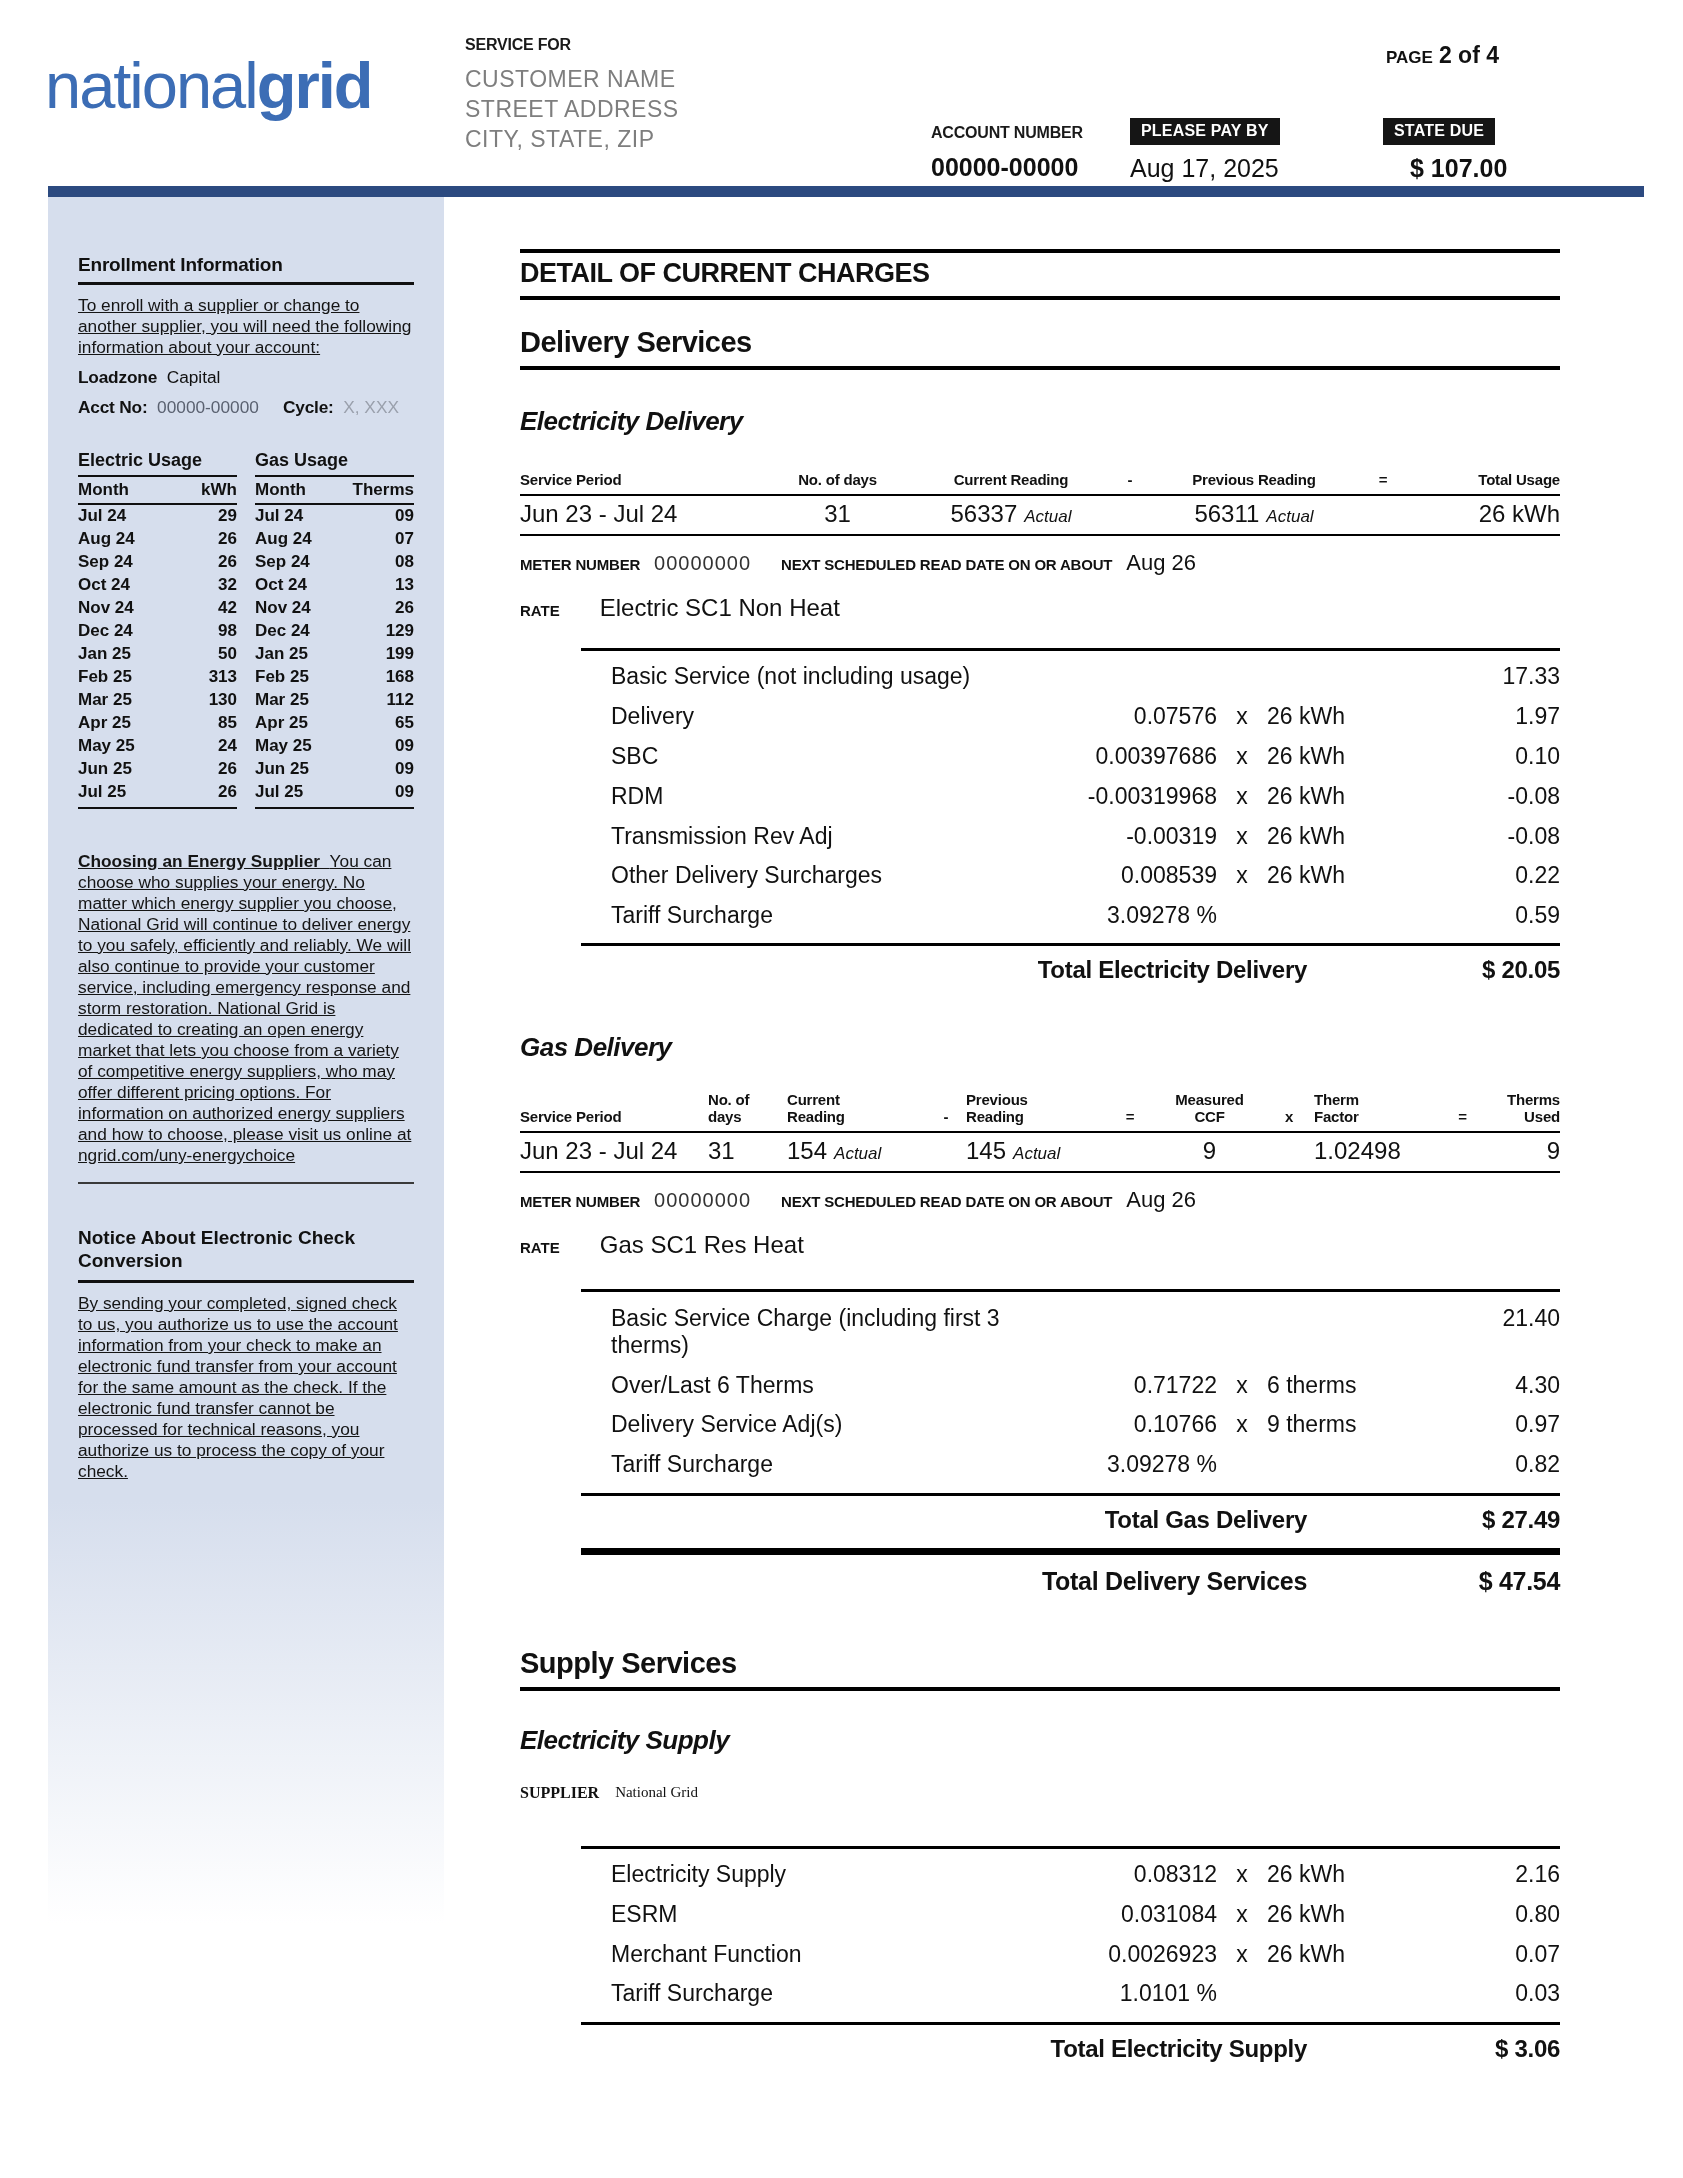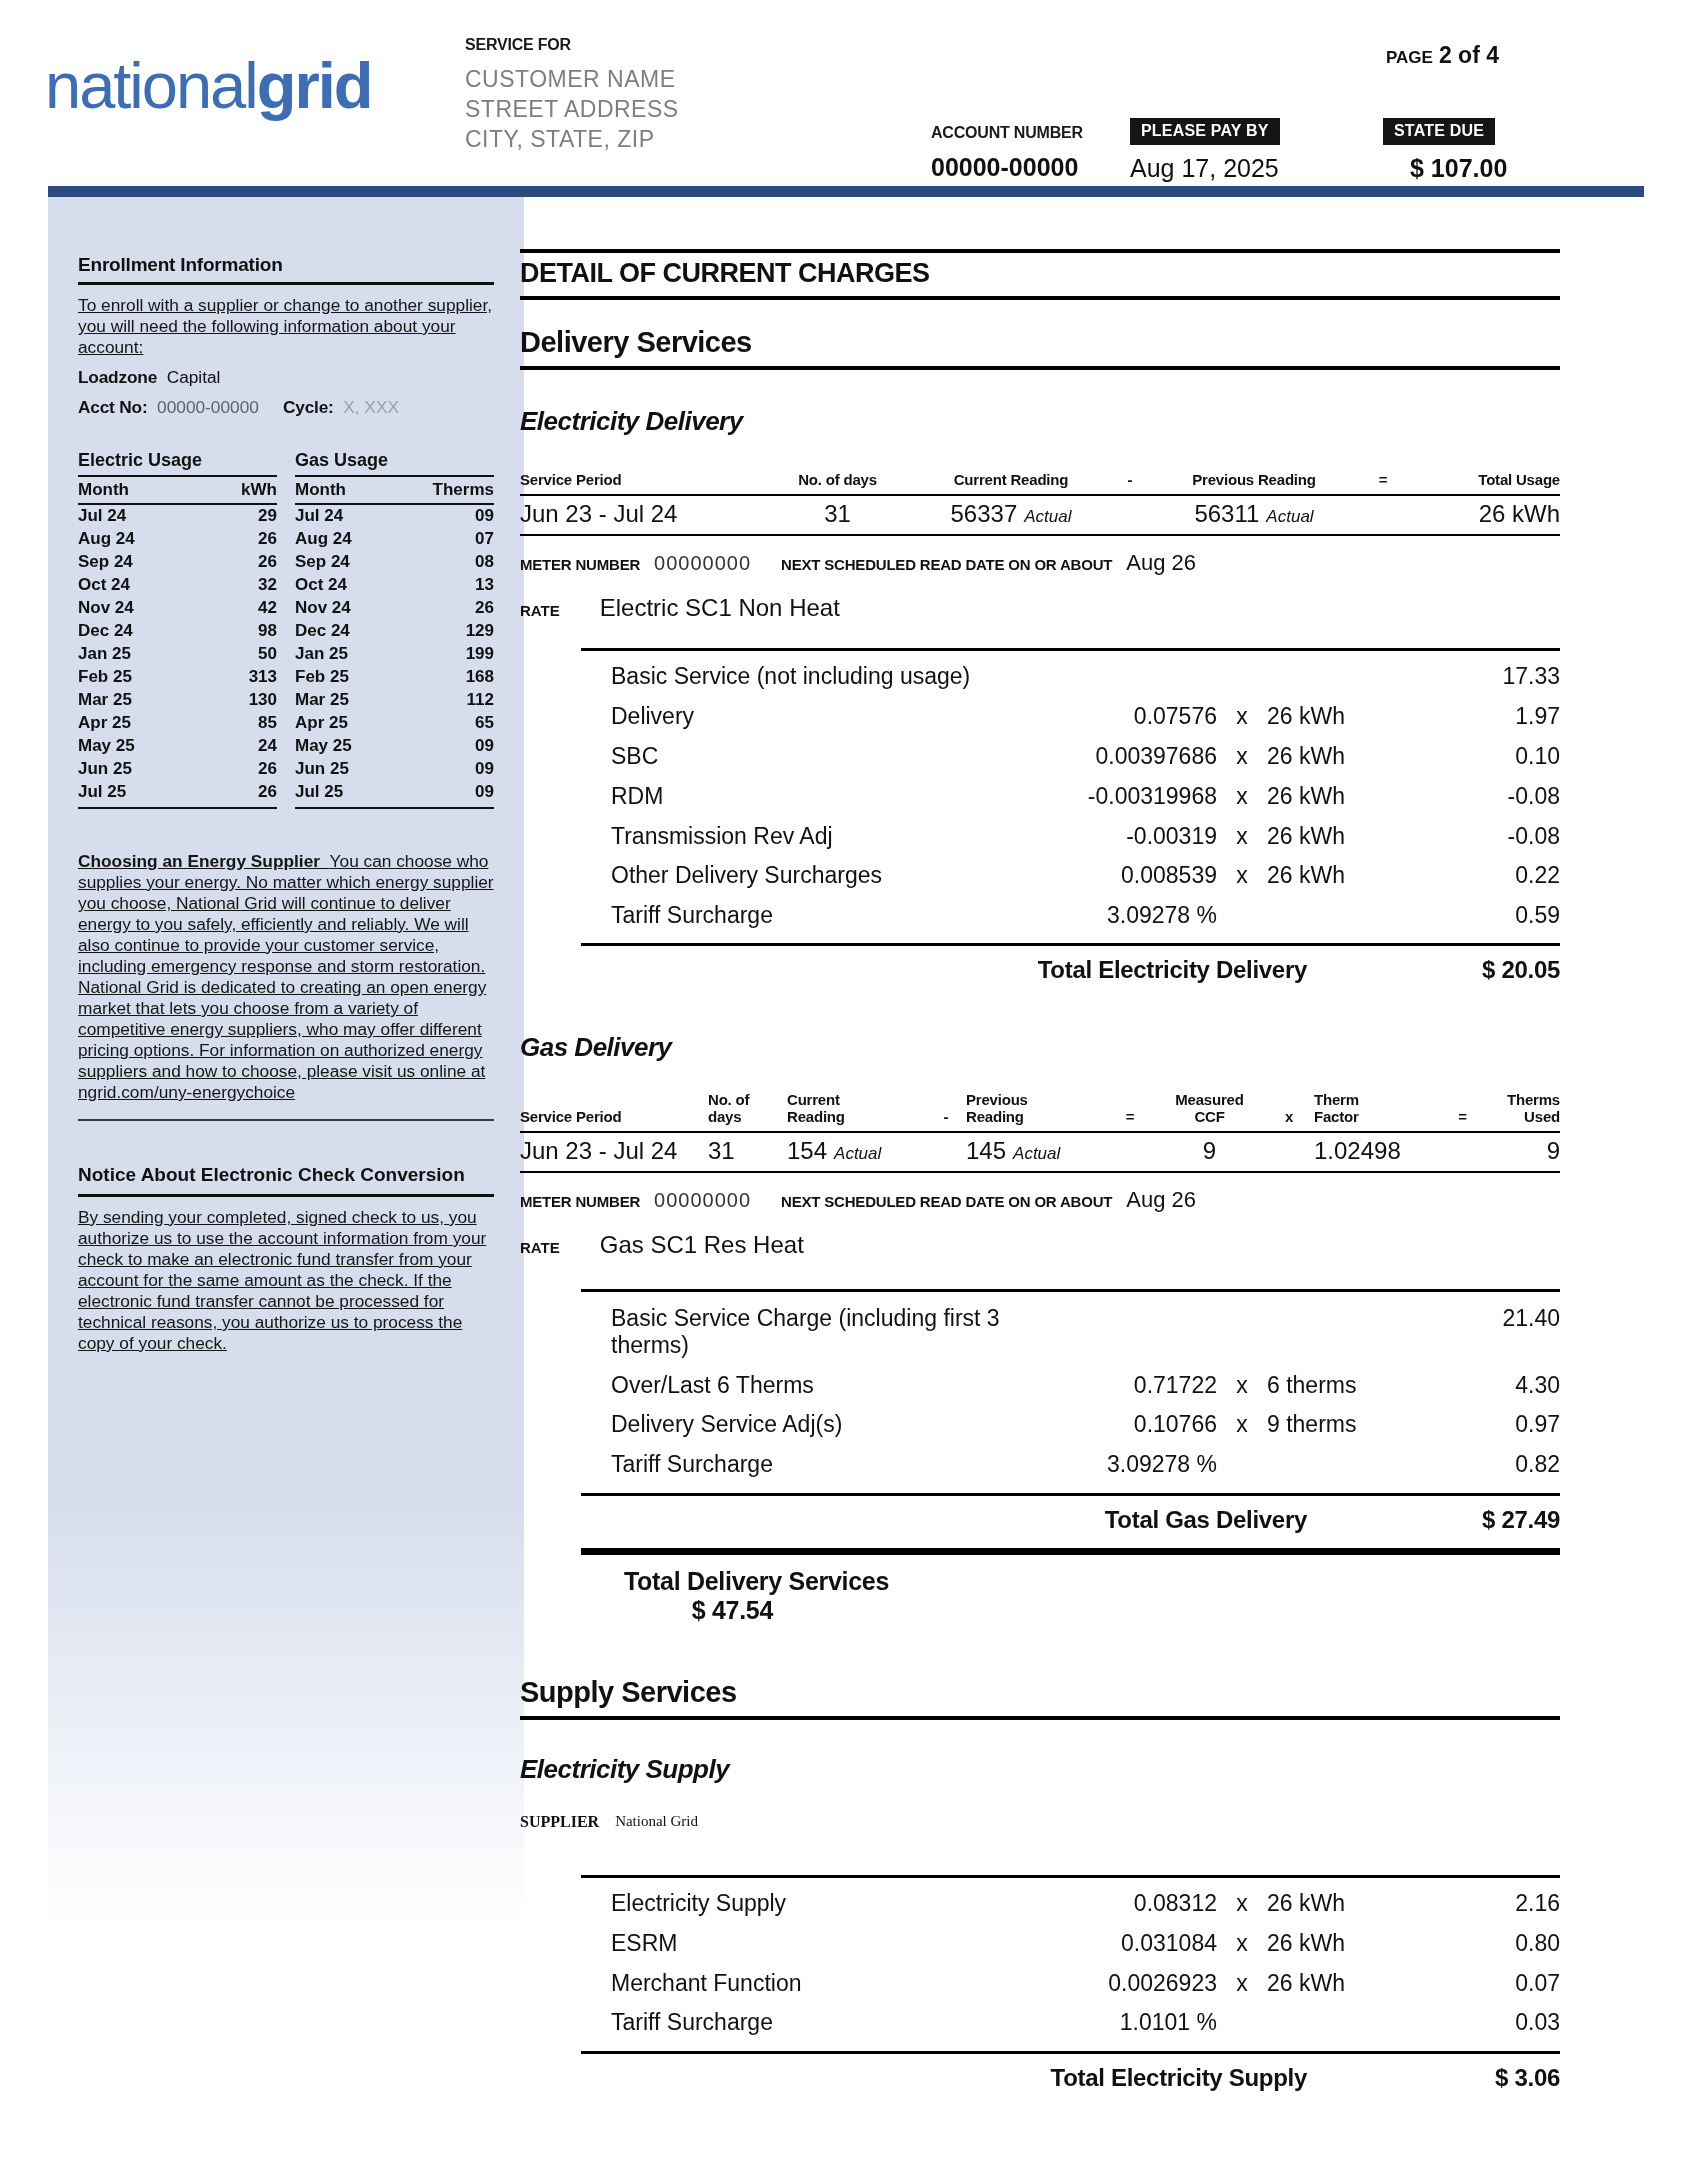--- a/index.html
+++ b/index.html
@@ -19,21 +19,21 @@
   .badge { display:inline-block; background:#151515; color:#fff; font-size:16px; font-weight:700; padding:4px 11px 5px; letter-spacing:0.2px; }
   .payby-badge { position:absolute; left:1130px; top:118px; }
   .payby-value { position:absolute; left:1130px; top:154px; font-size:25px; }
   .page-ind { position:absolute; left:1386px; top:42px; font-size:17px; font-weight:700; }
   .page-ind .pgnum { font-size:23px; margin-left:6px; }
   .due-badge { position:absolute; left:1383px; top:118px; }
   .due-value { position:absolute; left:1410px; top:154px; font-size:25px; font-weight:700; }
   .topbar { position:absolute; left:48px; top:186px; width:1596px; height:11px; background:#2c4a80; }
 
   
-  .sidebar { position:absolute; left:48px; top:197px; width:476px; height:1762px; padding:57px 30px 0 30px;
+  .sidebar { position:absolute; left:48px; top:197px; width:396px; height:1762px; padding:57px 30px 0 30px;
              background:linear-gradient(180deg,#d6deed 0%,#d6deed 74%,rgba(214,222,237,0) 98%); }
   .sb-title { font-size:19px; font-weight:700; letter-spacing:-0.2px; border-bottom:3px solid #101010; padding-bottom:6px; }
   .sb-par { font-size:17.3px; line-height:21px; color:#151515;text-decoration:underline; }
   .sb-kv { font-size:17.3px; margin-top:9px; }
   .sb-kv b { letter-spacing:-0.2px; }
   .dim { color:#5a6170; } .dimmer { color:#9aa0ac; }
   .usage-wrap { display:flex; gap:18px; margin-top:30px; }
   .usage { flex:1; border-collapse:collapse; }
   .usage th, .usage td { font-size:17px; padding:1.5px 0; }
   .usage .ttl th { font-size:18px; text-align:left; border-bottom:2px solid #101010; padding-bottom:4px; }
@@ -68,21 +68,21 @@
   .charges { margin-left:61px; margin-top:26px; border-top:3px solid #000; border-bottom:3px solid #000; padding:6px 0 8px; }
   .crow { display:flex; align-items:baseline; padding:6.4px 0 6.4px 30px; font-size:23px; }
   .crow .lbl { flex:1; }
   .crow .rate { width:203px; text-align:right; }
   .crow .xcol { width:50px; text-align:center; }
   .crow .qty { width:144px; }
   .crow .amt { width:149px; text-align:right; }
   .trow { display:flex; justify-content:flex-end; align-items:baseline; padding:10px 0 0; font-weight:700; font-size:24px; letter-spacing:-0.3px; }
   .trow .amt { width:149px; text-align:right; margin-left:104px; }
   .grand-bar { height:7px; background:#000; margin:14px 0 0 61px; }
-  .trow.grand { font-size:25px; padding-top:12px;flex-direction:column; }
+  .trow.grand { font-size:25px; padding-top:12px; }
 </style>
 </head>
 <body>
 
 <div class="page">
 
   <div class="logo"><span>national</span><b>grid</b></div>
 
   <div class="svc-block">
     <div class="hdr-label">SERVICE FOR</div>

